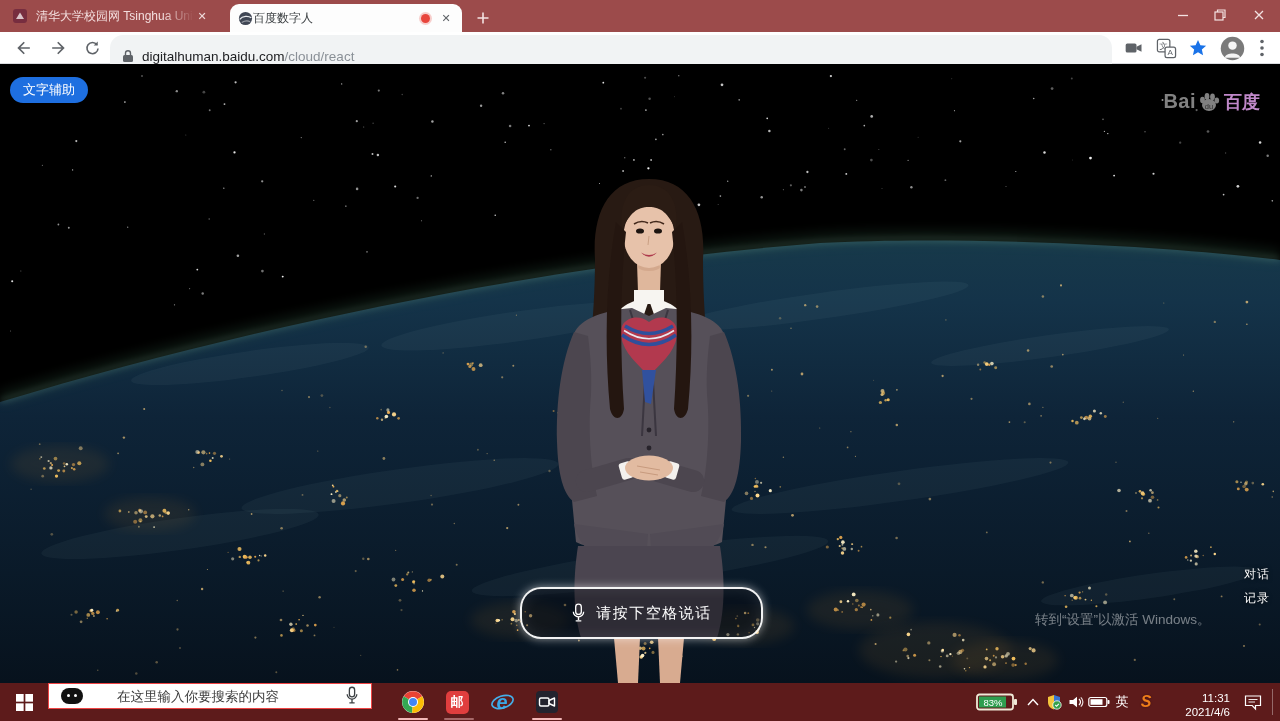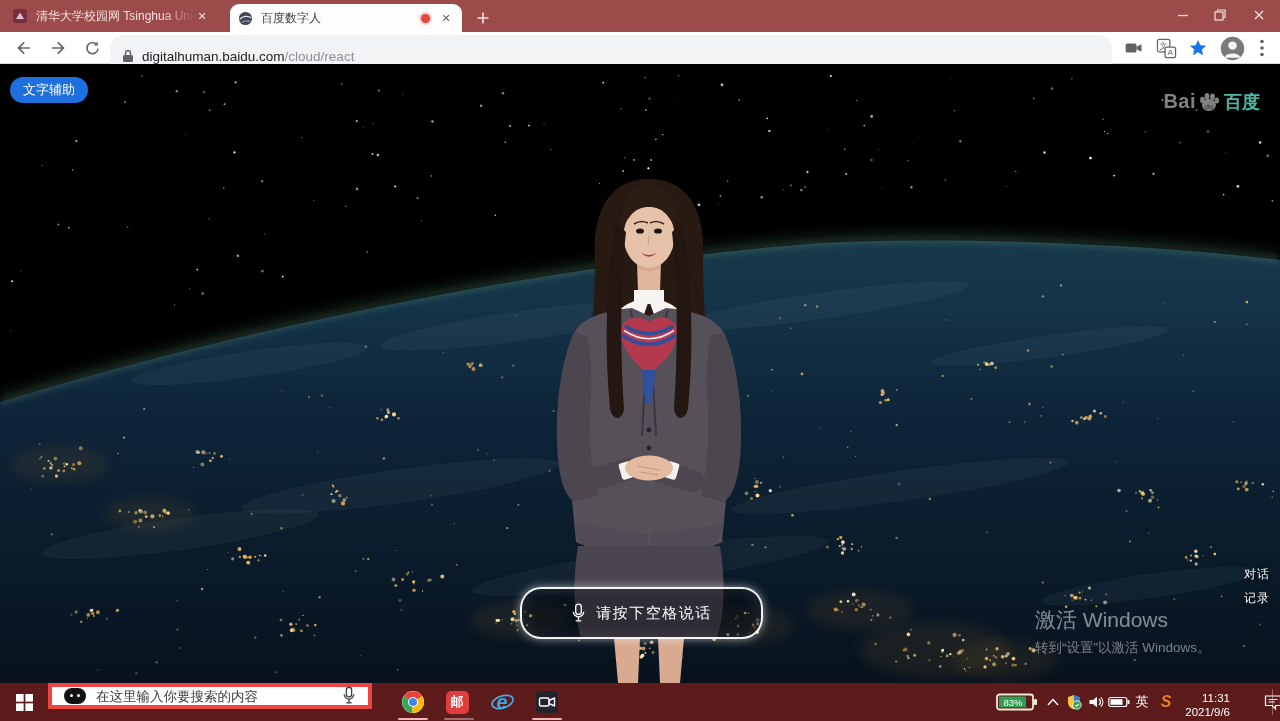--- a/index.html
+++ b/index.html
@@ -8,21 +8,21 @@
   #screen { position:relative; width:1280px; height:721px; }
 
   
   #titlebar { position:absolute; left:0; top:0; width:1280px; height:32px; background:#9c4b4b; }
   .tab { position:absolute; top:0; height:32px; display:flex; align-items:center; }
   #tab1 { left:12px; width:212px; color:#f3dede; font-size:12px; }
   #tab1 .title { margin-left:8px; white-space:nowrap; overflow:hidden; width:158px;
     -webkit-mask-image:linear-gradient(90deg,#000 80%,transparent); mask-image:linear-gradient(90deg,#000 80%,transparent); }
   #tab2 { left:230px; top:4px; width:232px; height:28px; background:#fdfdfd; border-radius:9px 9px 0 0;
     color:#3c4043; font-size:12px; padding:0 8px; }
-  #tab2 .title { margin-left:8px; flex:1; white-space:nowrap; overflow:hidden;font-family:Liberation Serif, serif; }
+  #tab2 .title { margin-left:0; flex:1; white-space:nowrap; overflow:hidden;font-family:Liberation Serif, serif; }
   .tab-close { width:16px; height:16px; display:flex; align-items:center; justify-content:center;
     font-size:11px; border-radius:8px; }
   #tab1 .tab-close { color:#f0dcdc; }
   #tab2 .tab-close { color:#5f6368; }
   .rec-dot { width:9px; height:9px; border-radius:50%; background:#e8453c;
     box-shadow:0 0 0 2px rgba(232,69,60,.25); margin-right:8px; }
   #newtab { position:absolute; left:472px; top:7px; width:22px; height:22px; display:flex;
     align-items:center; justify-content:center; }
   .wctl { position:absolute; top:0; width:34px; height:30px; display:flex; align-items:center; justify-content:center; }
 
@@ -36,50 +36,50 @@
   #url .path { color:#8a9097; }
   .rightbtn { position:absolute; top:4px; width:24px; height:24px; display:flex; align-items:center; justify-content:center; }
 
   
   #content { position:absolute; left:0; top:64px; width:1280px; height:619px; background:#000; }
   #scene { position:absolute; left:0; top:0; }
   #assist-btn { position:absolute; left:10px; top:13px; height:26px; padding:0 13px; background:#1e6fe0;
     color:#fff; font-size:13px; border-radius:13px; display:flex; align-items:center; }
   #brand { position:absolute; right:20px; top:26px; display:flex; align-items:flex-start; opacity:.8; }
   #brand .b1 { color:#a2a2a2; font-size:20px; font-weight:bold; letter-spacing:.5px; }
-  #brand .b2 { color:#5eead4; font-size:18px; font-weight:bold; margin-left:2px; }
+  #brand .b2 { color:#f0abfc; font-size:18px; font-weight:bold; margin-left:2px; }
   #mic-pill { position:absolute; left:520px; top:523px; width:243px; height:52px; border-radius:21px;
     border:2.5px solid rgba(255,255,255,.95); background:rgba(8,10,16,.42);
     box-shadow:0 0 10px rgba(255,255,255,.55), inset 0 0 16px rgba(255,255,255,.10);
     display:flex; align-items:center; justify-content:center; }
   #mic-pill span { color:#fff; font-size:15px; letter-spacing:1.5px; margin-left:10px; }
   .side-label { position:absolute; right:10px; color:#fff; font-size:12px; letter-spacing:1px;
     text-shadow:0 0 4px rgba(0,0,0,.8); }
   #side-dialog { top:502px; } #side-record { top:526px; }
   #watermark { position:absolute; left:1035px; top:542px; color:rgba(255,255,255,.5); }
   #watermark .w1 { font-size:21px; }
   #watermark .w2 { font-size:13.5px; margin-top:5px; color:rgba(255,255,255,.45); }
 
   
   #taskbar { position:absolute; left:0; top:683px; width:1280px; height:38px; background:#5d1b1b; }
   #start { position:absolute; left:0; top:0; width:48px; height:38px; display:flex; align-items:center; justify-content:center; }
   #searchbox { position:absolute; left:48px; top:0; width:324px; height:26px; background:#fff;
-    display:flex; align-items:center; border:4px solid #ef4444; }
+    display:flex; align-items:center; border:1px solid #ef4444;gap:24px; }
   #cortana { width:22px; height:16px; background:#111; border-radius:8px; margin-left:12px; position:relative; }
   #cortana:before, #cortana:after { content:""; position:absolute; top:6px; width:3px; height:3px;
     border-radius:50%; background:#fff; }
   #cortana:before{ left:6px; } #cortana:after{ right:6px; }
   #search-input { flex:1; border:none; outline:none; font-size:13.5px; margin-left:10px; color:#222;
     font-family:"Liberation Sans","DejaVu Sans",sans-serif; background:transparent; }
   #search-input::placeholder { color:#3c3c3c; opacity:1; }
   .appbtn { position:absolute; top:6px; width:26px; height:26px; display:flex; align-items:center; justify-content:center; }
   .underline { position:absolute; top:35px; height:2px; width:30px; background:#f2b8b8; border-radius:1px; }
   #mail-ic { width:23px; height:23px; background:#e03e3e; border-radius:5px; color:#fff; font-size:13px;
     font-weight:bold; display:flex; align-items:center; justify-content:center; }
-  .tray { position:absolute; display:flex; align-items:center; justify-content:center; color:#fff;margin-left:20px; }
+  .tray { position:absolute; display:flex; align-items:center; justify-content:center; color:#fff; }
   #bat83 { left:976px; top:10px; width:42px; height:18px; }
   #tray-ime { left:1110px; top:0; height:38px; width:24px; font-size:13px; }
   #tray-sogou { left:1134px; top:0; height:38px; width:24px; font-size:16px; font-weight:bold; color:#ef7d1a;
     text-shadow:0 0 2px rgba(0,0,0,.4); font-style:italic; }
   #clock { position:absolute; left:1158px; top:0; width:74px; height:44px; color:#fff; font-size:11.5px;
     display:flex; flex-direction:column; align-items:flex-end; justify-content:center; line-height:14px; padding-right:2px; }
   #tray-divider { position:absolute; left:1272px; top:6px; width:1px; height:26px; background:rgba(255,255,255,.35); }
 </style>
 </head>
 <body>
@@ -925,21 +925,20 @@
         <path d="M2.5,9 a5.5,5.5 0 0 0 11,0" fill="none" stroke="#fff" stroke-width="1.4"></path>
         <path d="M8,14.5 V18 M5,18.8 H11" stroke="#fff" stroke-width="1.4"></path>
       </svg>
       <span>请按下空格说话</span>
     </div>
 
     <div class="side-label" id="side-dialog">对话</div>
     <div class="side-label" id="side-record">记录</div>
 
     <div id="watermark">
-      <div class="w1">激活 Windows</div>
       <div class="w2">转到“设置”以激活 Windows。</div>
     </div>
   </div>
 
   <div id="taskbar">
     <div id="start">
       <svg width="17" height="17" viewBox="0 0 20 20">
         <rect x="0" y="0" width="9" height="9" fill="#fff"></rect>
           <rect x="11" y="0" width="9" height="9" fill="#fff"></rect>
         <rect x="0" y="11" width="9" height="9" fill="#fff"></rect>
@@ -1028,21 +1027,21 @@
       </svg>
     </div>
     <div class="tray" id="tray-ime">
         <span>英</span>
       </div>
     <div class="tray" id="tray-sogou">
         <span>S</span>
       </div>
     <div id="clock">
       <span>11:31</span>
-      <span>2021/9/6</span>
+      <span>2021/4/6</span>
     </div>
     <div class="tray" style="left:1238px;top:0;height:38px;width:30px">
       <svg width="18" height="17" viewBox="0 0 18 17">
         <path d="M1.5,2 H16.5 V11.5 H11.5 L11.5,15 L8.2,11.5 H1.5 Z" fill="none" stroke="#fff" stroke-width="1.2"></path>
         <path d="M4.5,5.5 H13.5 M4.5,8 H11" stroke="#fff" stroke-width="1" opacity=".9"></path>
       </svg>
     </div>
     <div id="tray-divider"></div>
   </div>
 </div>

